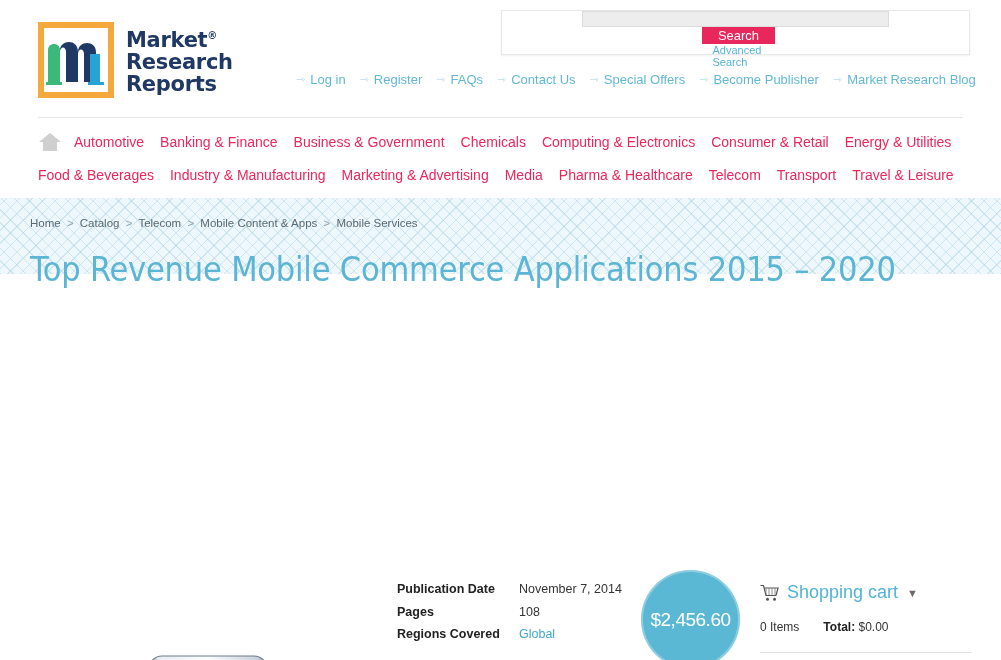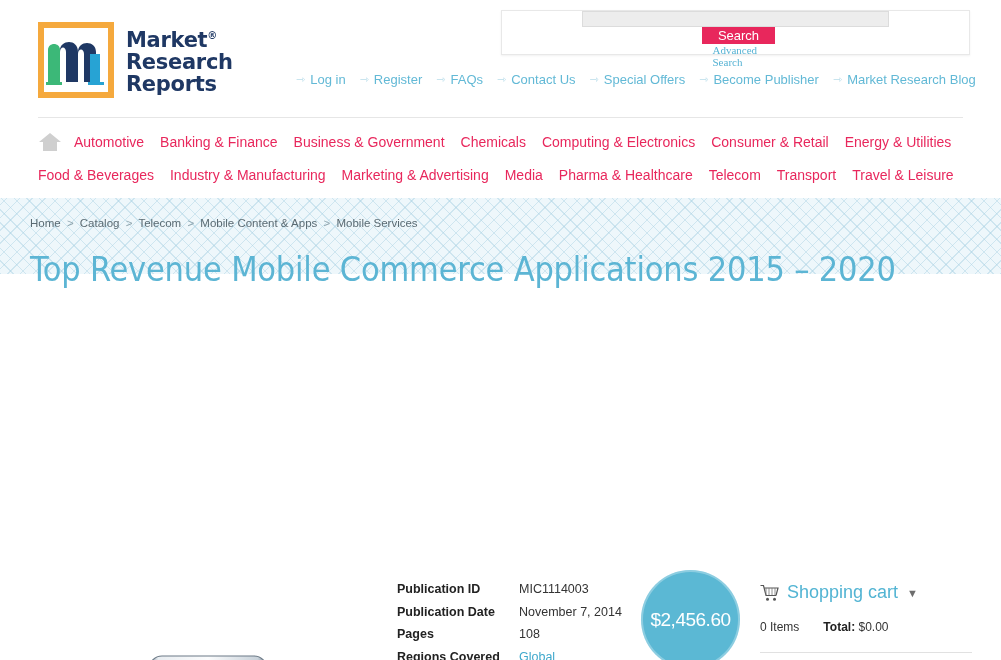--- a/index.html
+++ b/index.html
@@ -42,21 +42,21 @@
     outline:none; font-size:12px; padding:0 6px; color:#333;
     font-family:"Liberation Sans", sans-serif;
   }
   .search-btn {
     margin-left:6px; width:73px; height:26px; background:#e8275c; border:0;
     color:#fff; font-size:13px; cursor:pointer;
     font-family:"Liberation Sans", sans-serif;
   }
   .adv-search {
     margin-left:9px; color:#57b3d4; font-size:11px; line-height:12px;
-    width:55px; cursor:pointer;font-family:Liberation Serif, serif;
+    width:55px; cursor:pointer;
   }
 
   
   .topnav { position:absolute; left:296px; top:72px; display:flex; align-items:center; }
   .topnav a {
     color:#62b9d6; font-size:13px; text-decoration:none; cursor:pointer;
     margin-right:14px; white-space:nowrap;
   }
   .topnav .arr { color:#b9ddea; font-size:11px; margin-right:5px; }
 
@@ -271,24 +271,20 @@
           <rect x="82" y="38" width="7" height="135" fill="url(#stylus)"></rect>
           <path d="M82 38 L85.5 26 L89 38 Z" fill="#5c656d"></path>
           <rect x="82" y="160" width="7" height="22" fill="#4a535b"></rect>
           <path d="M82 182 L85.5 192 L89 182 Z" fill="#3c454c"></path>
         </g>
       </svg>
     </div>
 
     <div class="details">
       <div class="row">
-        <div class="lbl">Publication ID</div>
-        <div class="val">MIC1114003</div>
-      </div>
-      <div class="row">
         <div class="lbl">Publication Date</div>
         <div class="val">November 7, 2014</div>
       </div>
       <div class="row">
         <div class="lbl">Pages</div>
         <div class="val">108</div>
       </div>
       <div class="row">
         <div class="lbl">Regions Covered</div>
         <div class="val link">Global</div>

